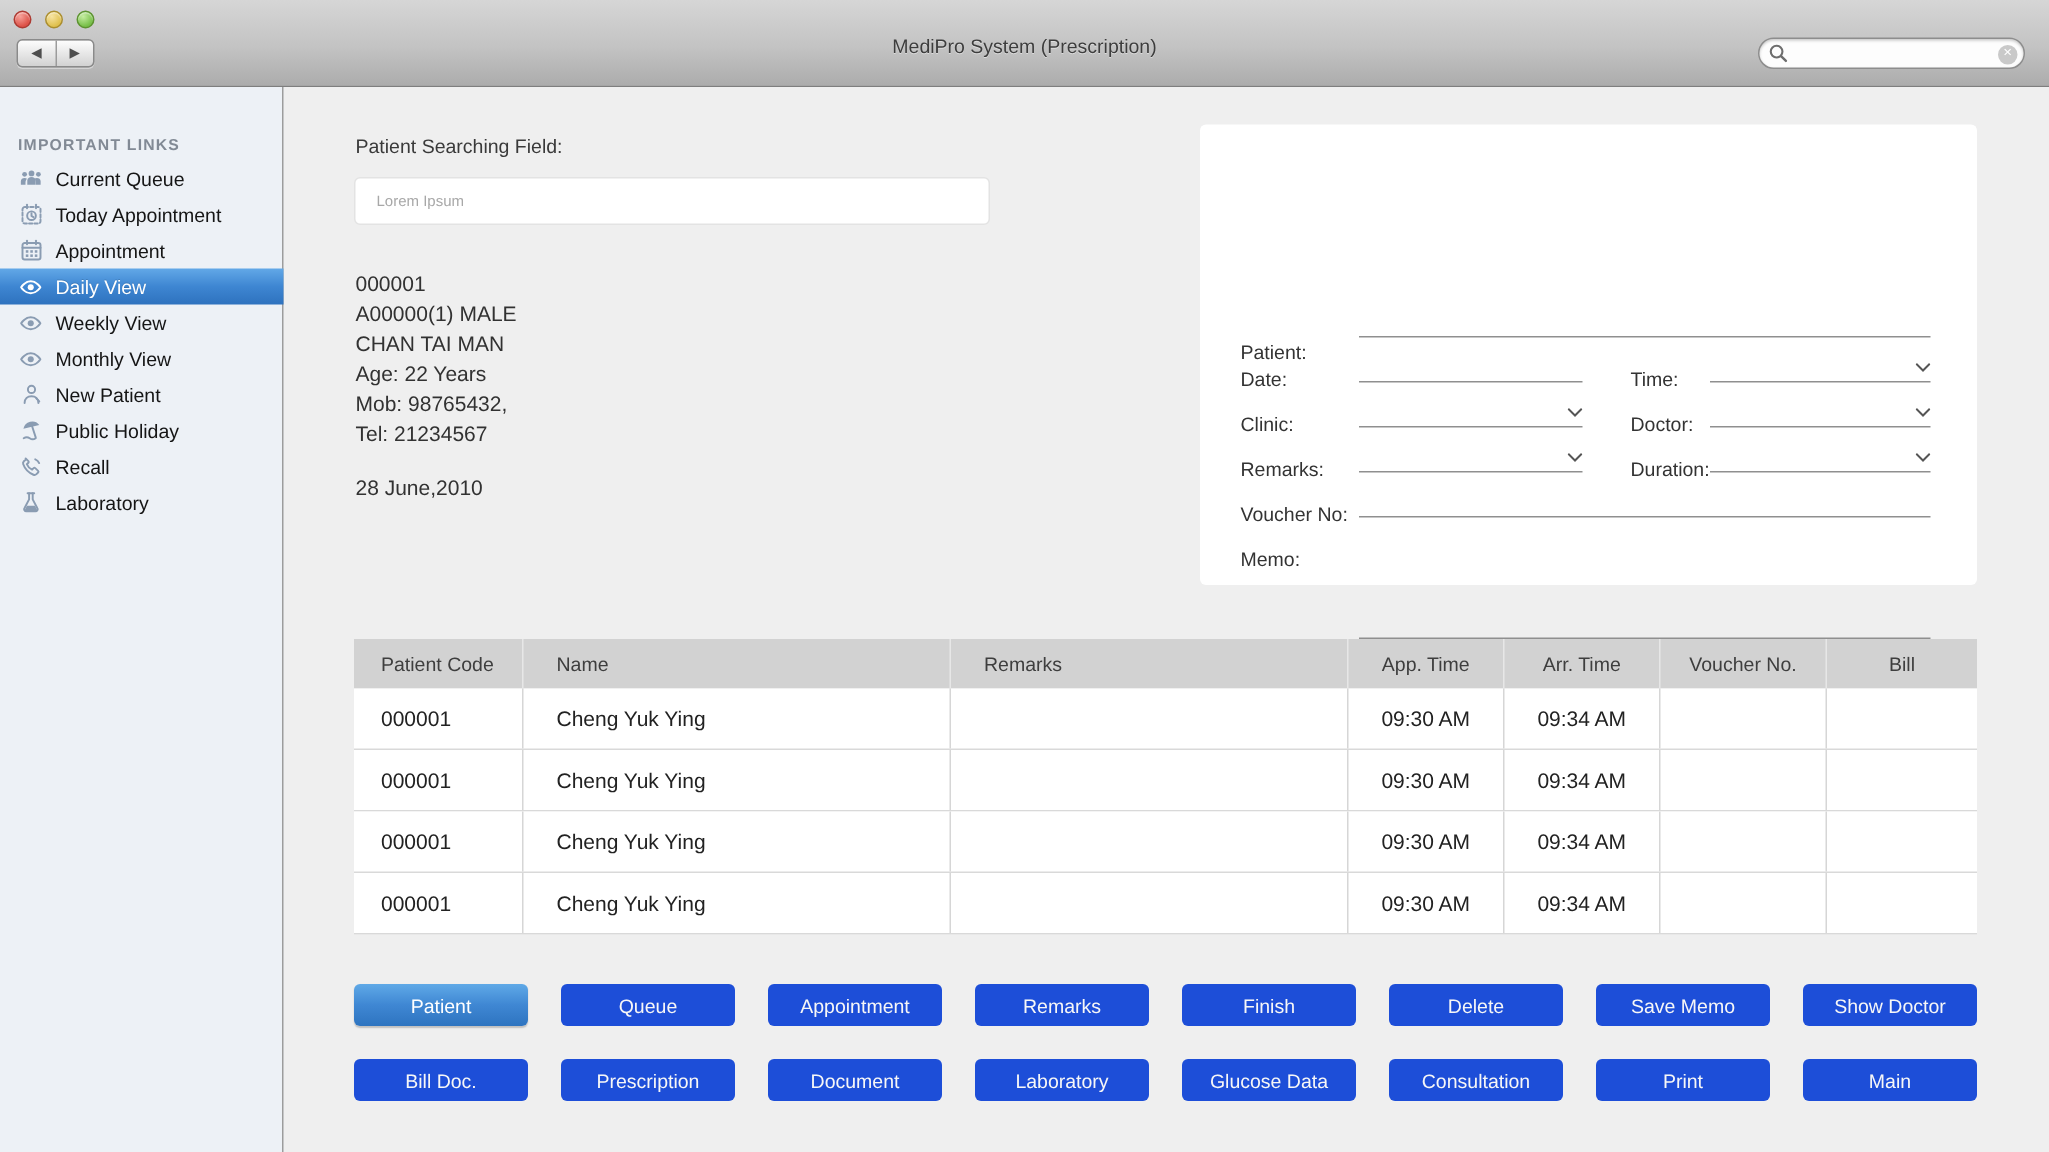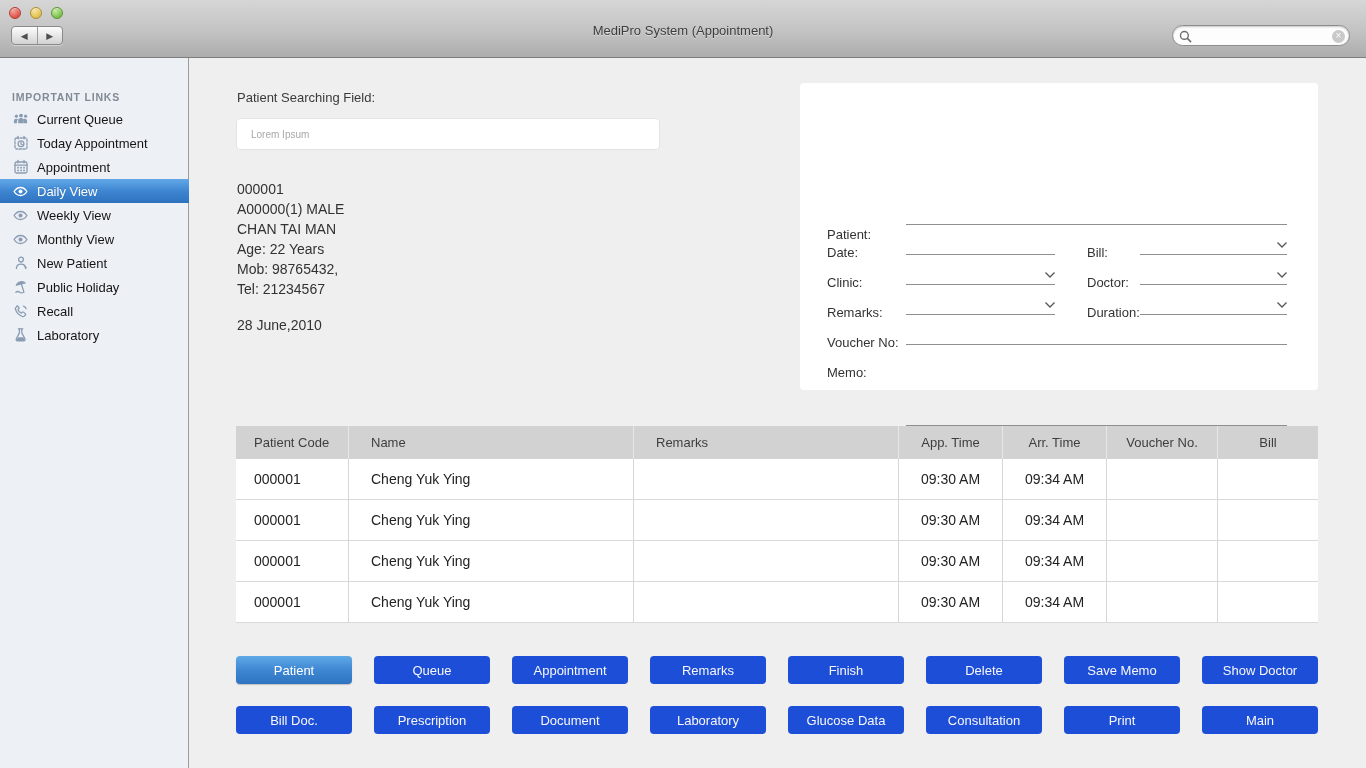--- a/index.html
+++ b/index.html
@@ -100,21 +100,21 @@
 <div class="titlebar">
   <div class="traffic">
     <div class="tl red"></div>
     <div class="tl yellow"></div>
     <div class="tl green"></div>
   </div>
   <div class="navgroup">
     <div class="navbtn">◀</div>
     <div class="navbtn fwd">▶</div>
   </div>
-  <div class="win-title">MediPro System (Appointment)</div>
+  <div class="win-title">MediPro System (Prescription)</div>
   <div class="searchpill">
     <span class="mag">
       <svg width="13" height="13" viewBox="0 0 13 13">
           <circle cx="5.4" cy="5.4" r="3.9" fill="none" stroke="#6e6e6e" stroke-width="1.4"></circle>
           <line x1="8.4" y1="8.4" x2="11.6" y2="11.6" stroke="#6e6e6e" stroke-width="1.6" stroke-linecap="round"></line>
         </svg>
     </span>
     <input placeholder="" style="">
     <span class="clearbtn">×</span>
   </div>
@@ -250,21 +250,21 @@
   <div>Tel: 21234567</div>
 </div>
 <div class="pdate">28 June,2010</div>
 
 <div class="card">
   <span class="flabel" style="left:27px; top:144px">Patient:</span>
   <span class="fline" style="left:106px; top:124px; width:381px"></span>
 
   <span class="flabel" style="left:27px; top:162px">Date:</span>
   <span class="fline" style="left:106px; top:154px; width:149px"></span>
-  <span class="flabel" style="left:287px; top:162px">Bill:</span>
+  <span class="flabel" style="left:287px; top:162px">Time:</span>
   <span class="fline" style="left:340px; top:154px; width:147px">
     <svg class="chev" width="10" height="6" viewBox="0 0 10 6">
         <polyline points="0.5,0.5 5,5 9.5,0.5"></polyline>
       </svg>
   </span>
 
   <span class="flabel" style="left:27px; top:192px">Clinic:</span>
   <span class="fline" style="left:106px; top:184px; width:149px">
     <svg class="chev" width="10" height="6" viewBox="0 0 10 6">
         <polyline points="0.5,0.5 5,5 9.5,0.5"></polyline>

